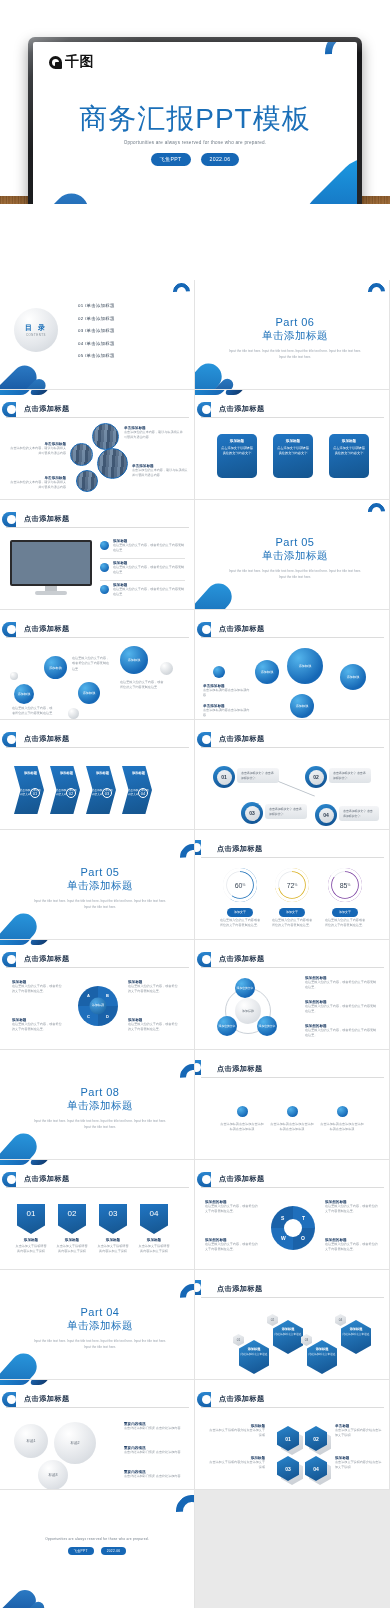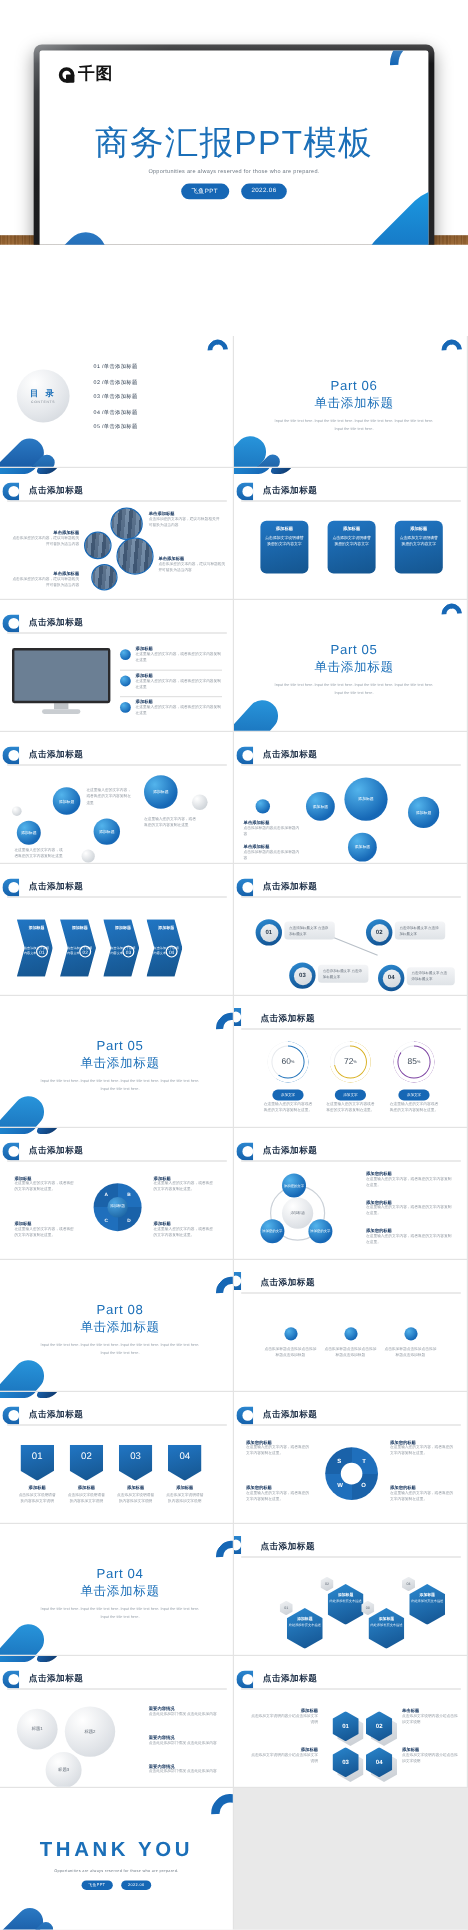--- a/index.html
+++ b/index.html
@@ -829,21 +829,20 @@
     </div>
     <div style="position:absolute; left:140px; top:76px; width:48px;">
       <div class="t-h">添加标题</div>
       <div class="t-b">点击添加文字说明内容介绍点击添加文字说明</div>
     </div>
   </div>
 
   <div class="slide" style="height:123px;">
     <div class="cv-ring" style="right:-14px; top:5px; width:32px; height:32px; border-width:7px;"></div>
     <div style="position:absolute; left:0; right:0; top:42px; text-align:center;">
-      <div class="ty-title">THANK YOU</div>
       <div class="cover-sub" style="font-size:3.2px;">Opportunities are always reserved for those who are prepared.</div>
       <div class="cover-badges" style="margin-top:6px; gap:7px;">
         <span class="badge" style="font-size:3.2px; padding:2px 6px;">飞鱼PPT</span>
         <span class="badge" style="font-size:3.2px; padding:2px 6px;">2022.06</span>
       </div>
     </div>
     <div class="cv-blob-bl-1" style="left:4px; bottom:-24px; width:22px; height:50px;"></div>
     <div class="cv-blob-bl-2" style="left:28px; bottom:-12px; width:12px; height:24px;"></div>
   </div>
 

